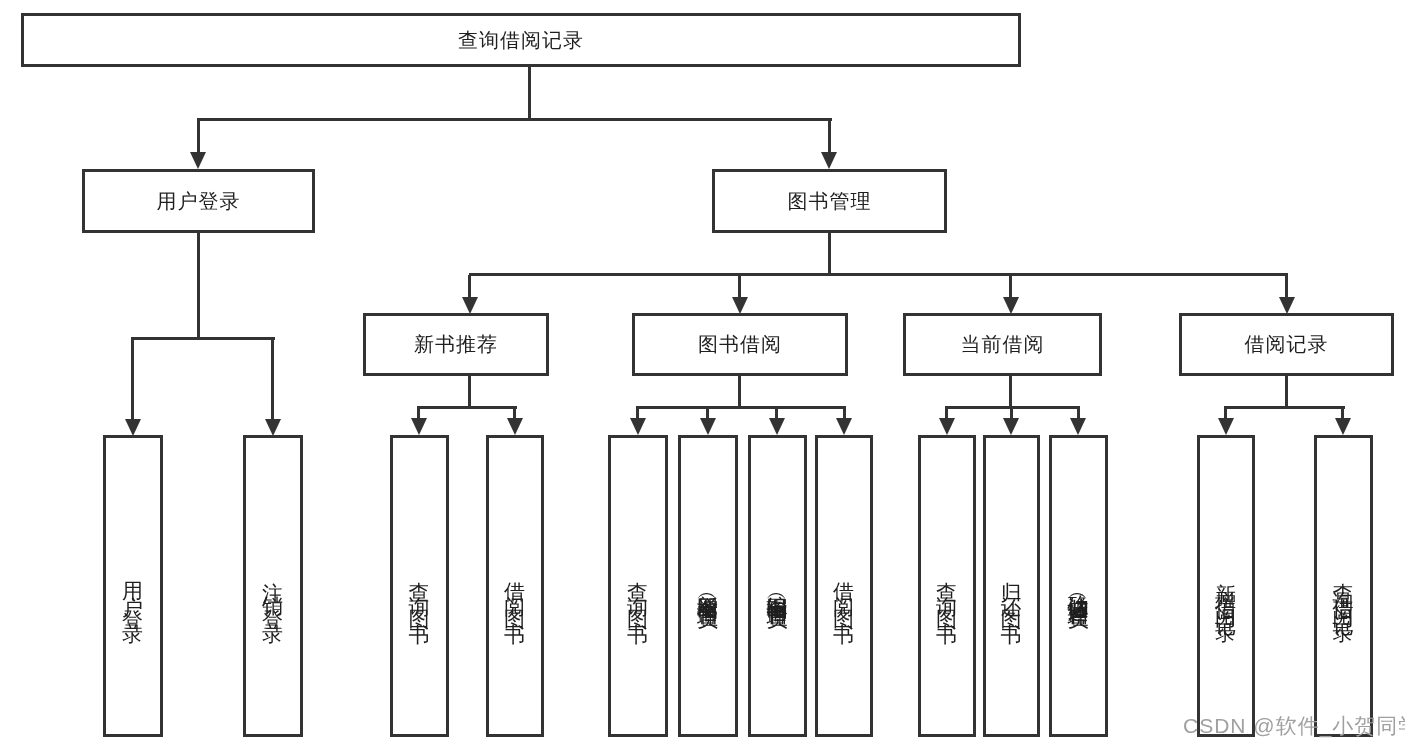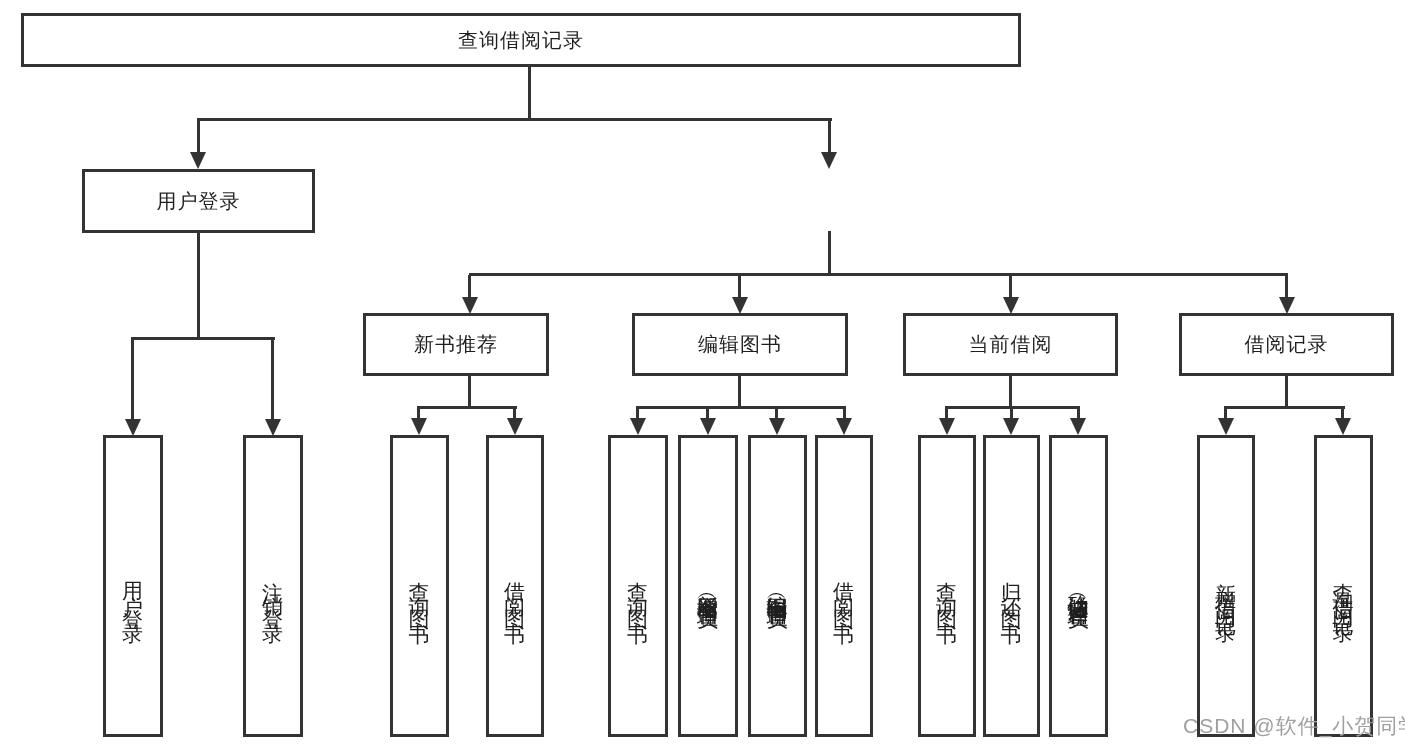--- a/index.html
+++ b/index.html
@@ -67,20 +67,23 @@
   <div class="line" style="left:528px;top:66px;width:3px;height:54px"></div>
   <div class="line" style="left:197px;top:118px;width:635px;height:3px"></div>
   <div class="line" style="left:197px;top:120px;width:3px;height:33px"></div>
   <div class="arrow" style="left:190px;top:152px"></div>
   <div class="line" style="left:828px;top:120px;width:3px;height:33px"></div>
   <div class="arrow" style="left:821px;top:152px"></div>
 
   <div class="box hbox l2" style="left:82px;width:233px">
     <span>用户登录</span>
   </div>
+  <div class="box hbox l2" style="left:712px;width:235px">
+    <span>图书管理</span>
+  </div>
 
   <div class="line" style="left:197px;top:231px;width:3px;height:108px"></div>
   <div class="line" style="left:131px;top:337px;width:144px;height:3px"></div>
   <div class="line" style="left:131px;top:339px;width:3px;height:81px"></div>
   <div class="arrow" style="left:125px;top:419px"></div>
   <div class="line" style="left:271px;top:339px;width:3px;height:81px"></div>
   <div class="arrow" style="left:265px;top:419px"></div>
 
   <div class="line" style="left:828px;top:231px;width:3px;height:44px"></div>
   <div class="line" style="left:469px;top:273px;width:819px;height:3px"></div>
@@ -90,23 +93,23 @@
   <div class="arrow" style="left:732px;top:297px"></div>
   <div class="line" style="left:1009px;top:275px;width:3px;height:22px"></div>
   <div class="arrow" style="left:1003px;top:297px"></div>
   <div class="line" style="left:1285px;top:275px;width:3px;height:22px"></div>
   <div class="arrow" style="left:1279px;top:297px"></div>
 
   <div class="box hbox l3row" style="left:363px;width:186px">
     <span>新书推荐</span>
   </div>
   <div class="box hbox l3row" style="left:632px;width:216px">
-    <span>编辑图书</span>
+    <span>图书借阅</span>
   </div>
-  <div class="box hbox l3row" style="left:903px;width:215px">
+  <div class="box hbox l3row" style="left:903px;width:199px">
     <span>当前借阅</span>
   </div>
   <div class="box hbox l3row" style="left:1179px;width:215px">
     <span>借阅记录</span>
   </div>
 
   <div class="line" style="left:468px;top:374px;width:3px;height:34px"></div>
   <div class="line" style="left:417px;top:406px;width:100px;height:3px"></div>
   <div class="line" style="left:417px;top:408px;width:3px;height:11px"></div>
   <div class="arrow" style="left:411px;top:418px"></div>

